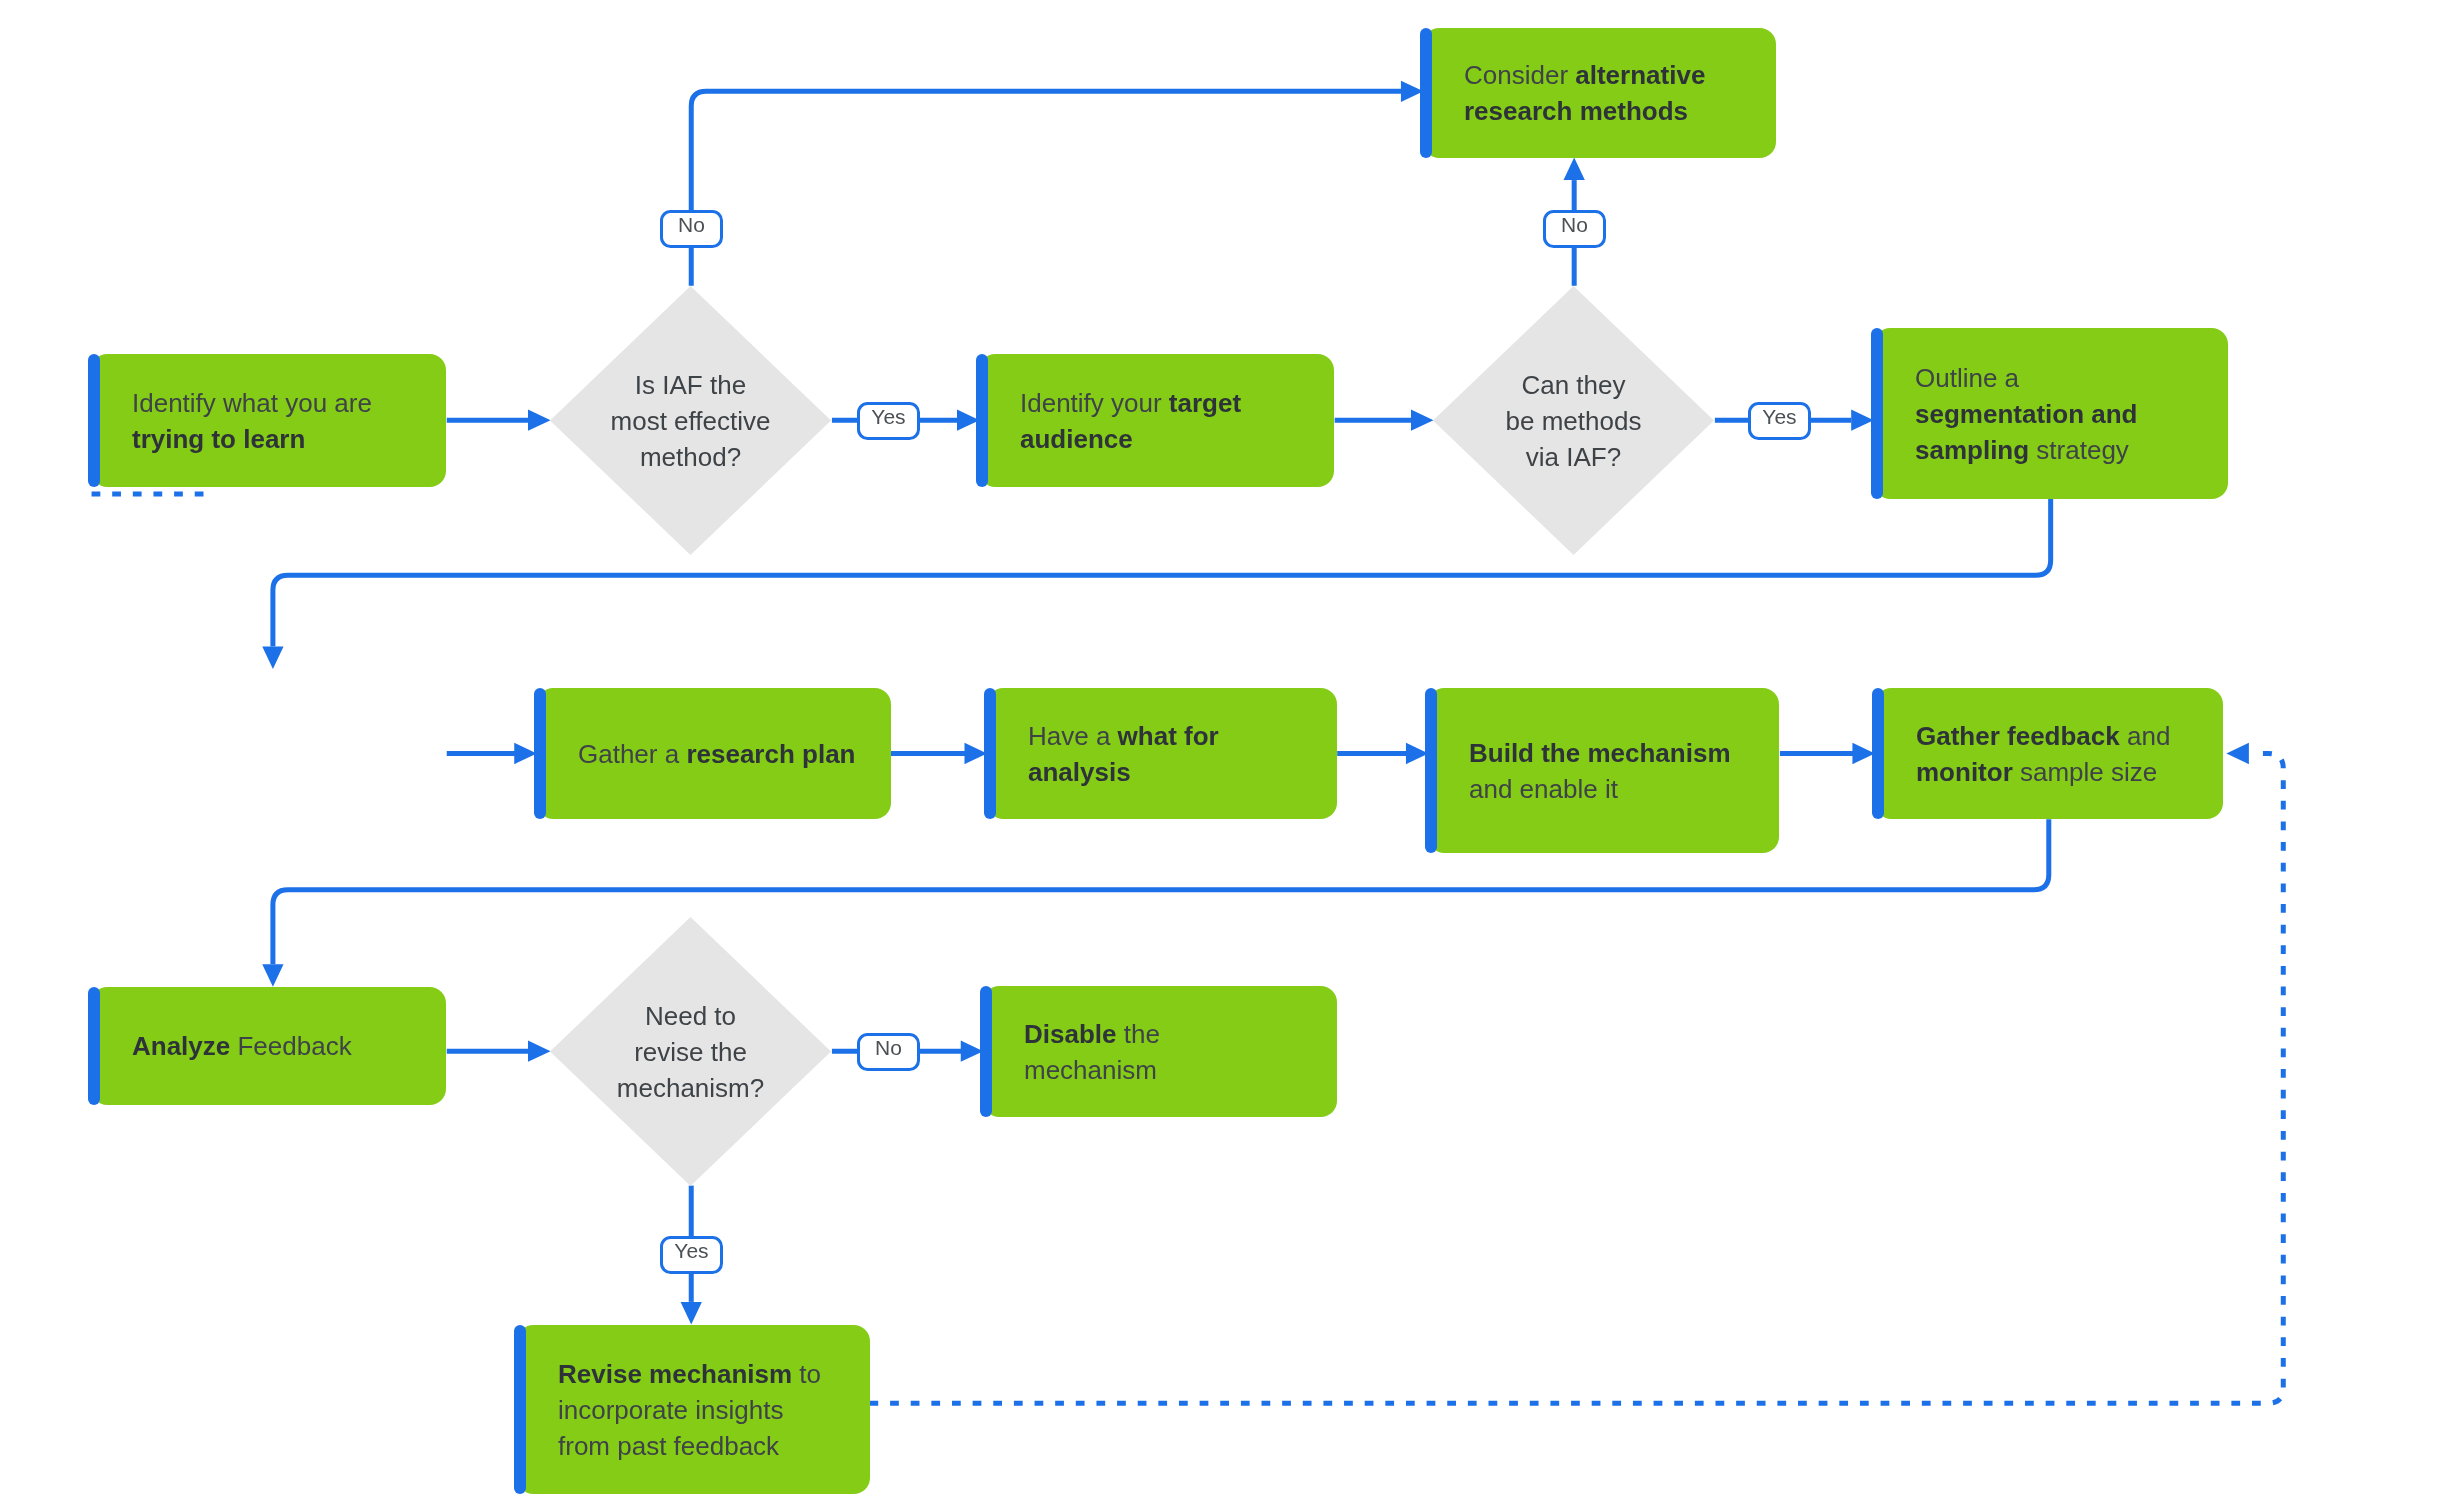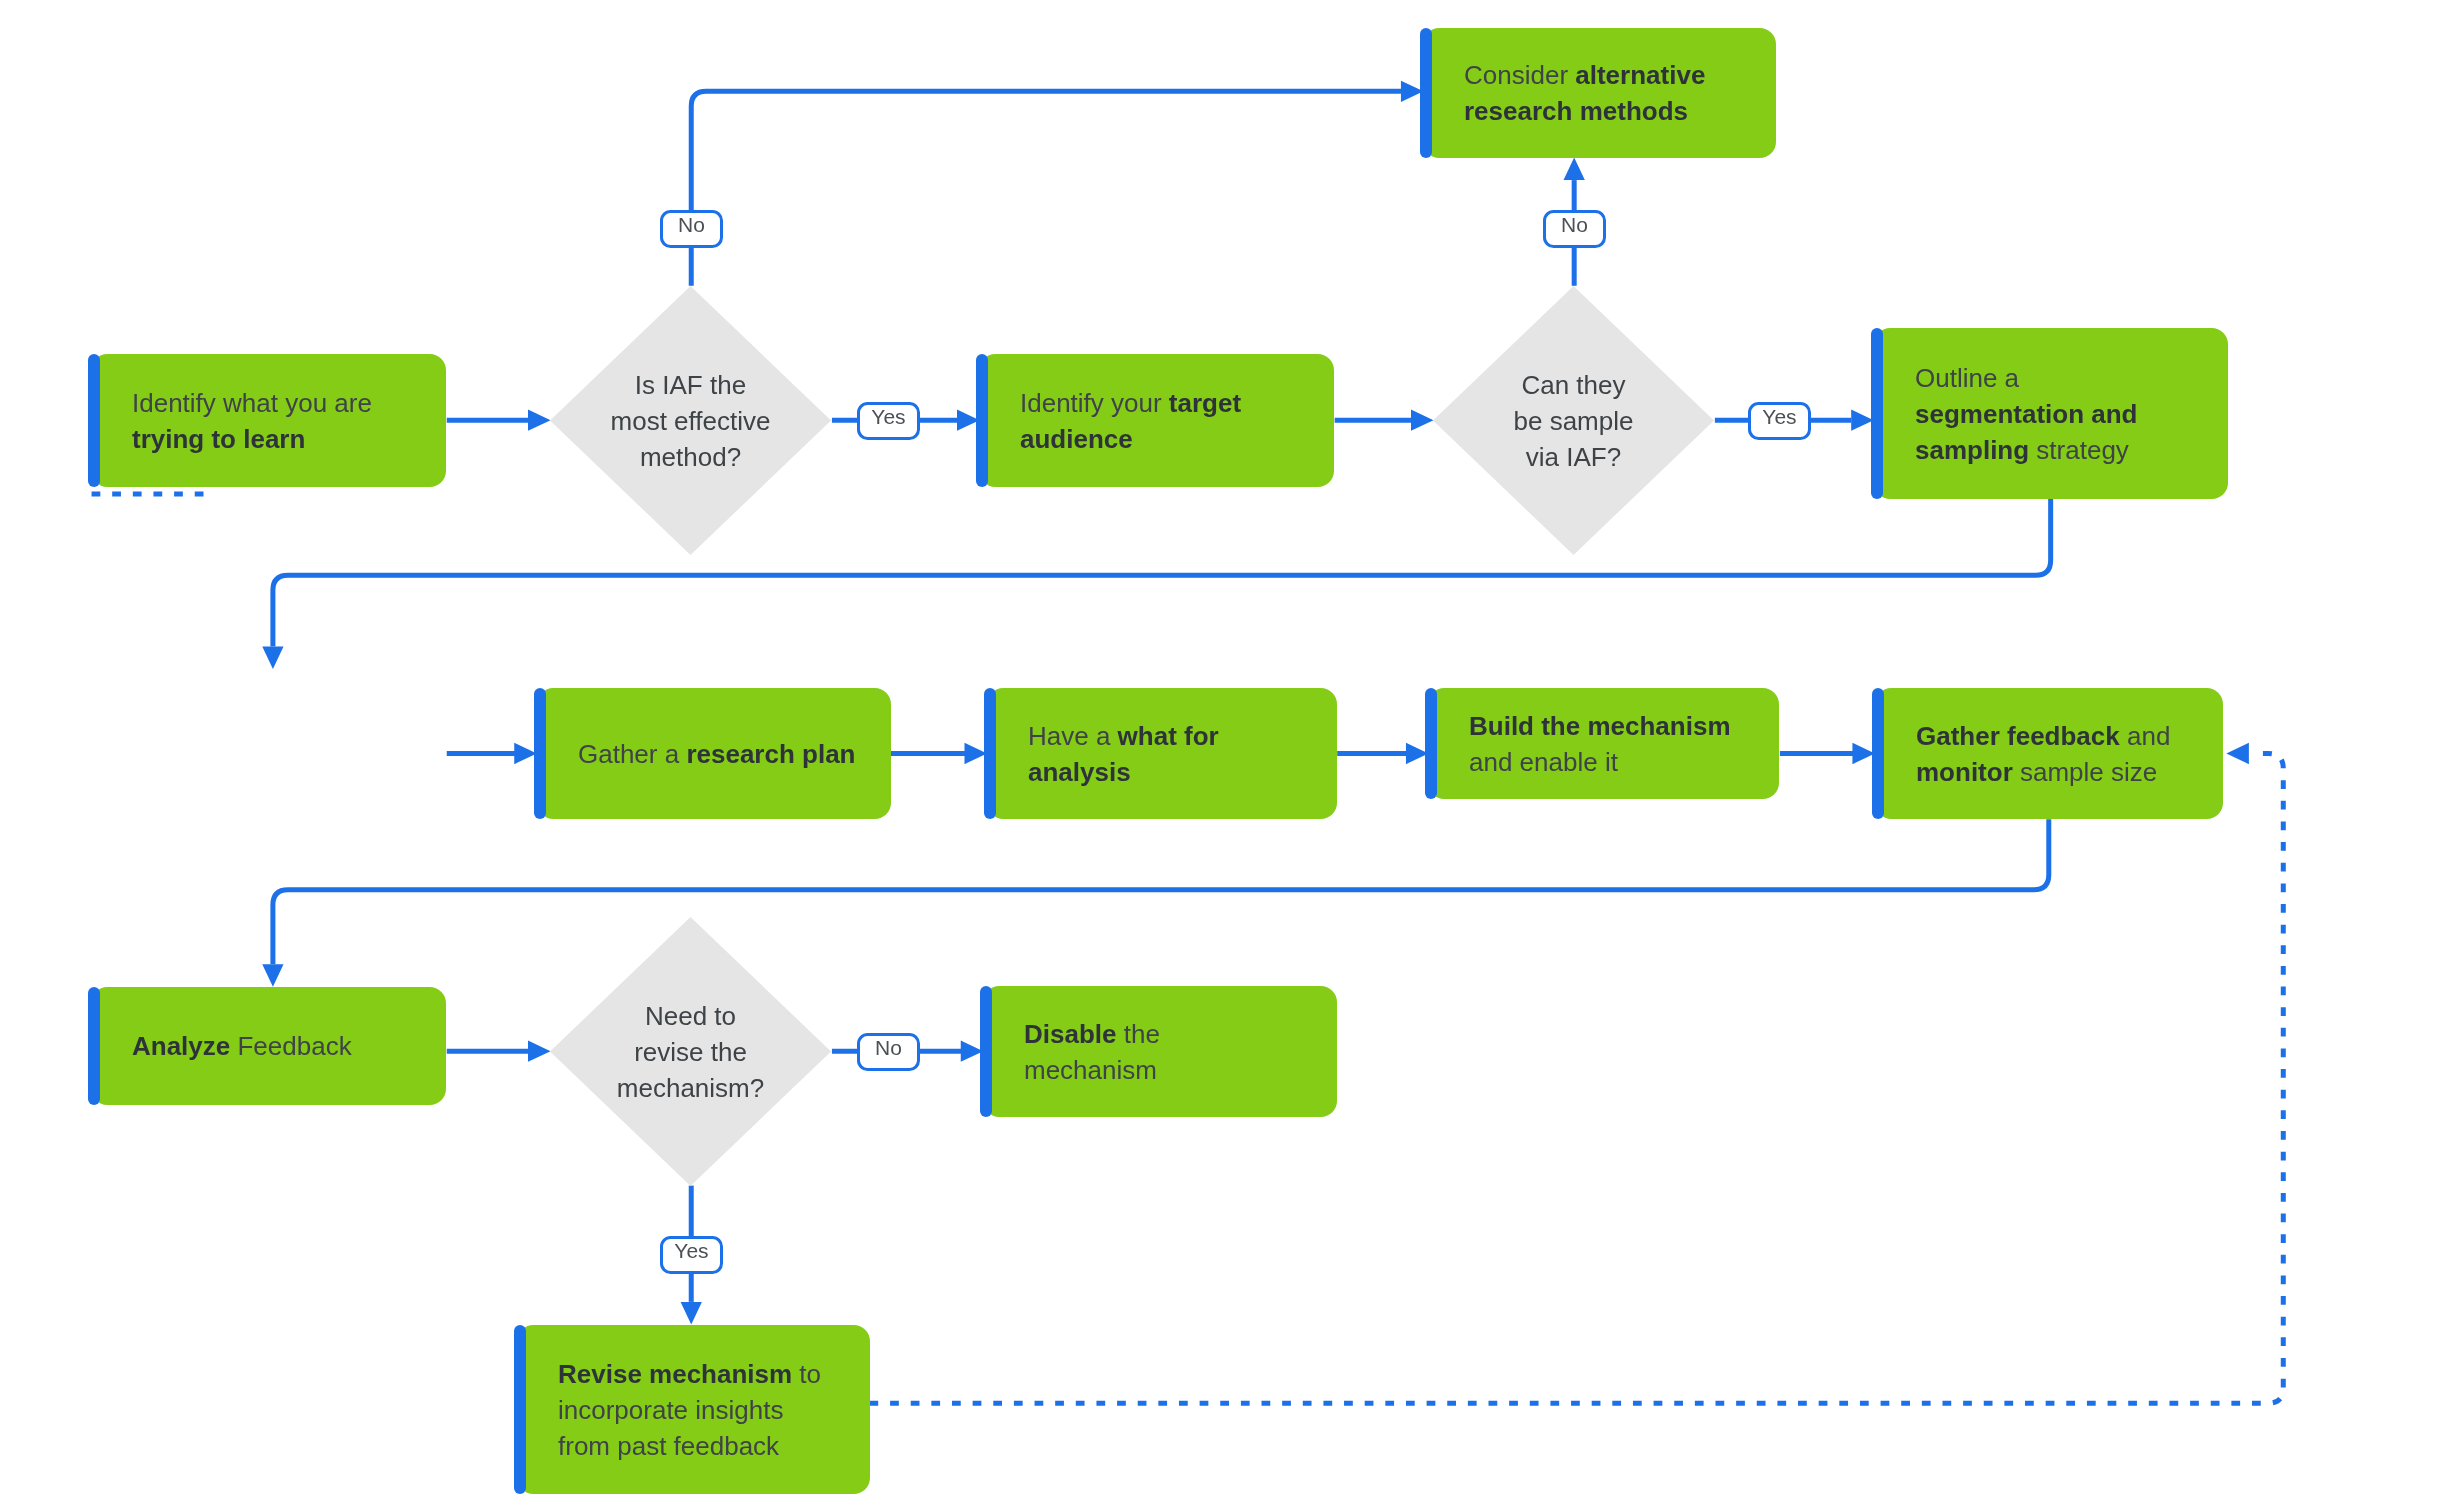--- a/index.html
+++ b/index.html
@@ -121,21 +121,21 @@
       <div class="node-text">
         <div class="line"><span>Gather a </span><b>research plan</b></div>
       </div>
     </div>
     <div class="node" style="left: 987px; top: 688px; width: 350px; height: 131px;">
       <div class="node-text">
         <div class="line"><span>Have a </span><b>what for</b></div>
         <div class="line"><b>analysis</b></div>
       </div>
     </div>
-    <div class="node" style="left: 1428px; top: 688px; width: 351px; height: 111px;">
+    <div class="node" style="left: 1428px; top: 688px; width: 351px; height: 165px;">
       <div class="node-text">
         <div class="line"><b>Build the mechanism</b></div>
         <div class="line"><span>and enable it</span></div>
       </div>
     </div>
     <div class="node" style="left: 1875px; top: 688px; width: 348px; height: 131px;">
       <div class="node-text">
         <div class="line"><b>Gather feedback</b><span> and</span></div>
         <div class="line"><b>monitor</b><span> sample size</span></div>
       </div>
@@ -161,21 +161,21 @@
     <div class="diamond" style="left: 550px; top: 286px; width: 281px; height: 269px;">
       <div class="diamond-text">
         <div class="line"><span>Is IAF the</span></div>
         <div class="line"><span>most effective</span></div>
         <div class="line"><span>method?</span></div>
       </div>
     </div>
     <div class="diamond" style="left: 1433px; top: 286px; width: 281px; height: 269px;">
       <div class="diamond-text">
         <div class="line"><span>Can they</span></div>
-        <div class="line"><span>be sample</span></div>
+        <div class="line"><span>be methods</span></div>
         <div class="line"><span>via IAF?</span></div>
       </div>
     </div>
     <div class="diamond" style="left: 550px; top: 917px; width: 281px; height: 269px;">
       <div class="diamond-text">
         <div class="line"><span>Need to</span></div>
         <div class="line"><span>revise the</span></div>
         <div class="line"><span>mechanism?</span></div>
       </div>
     </div>

